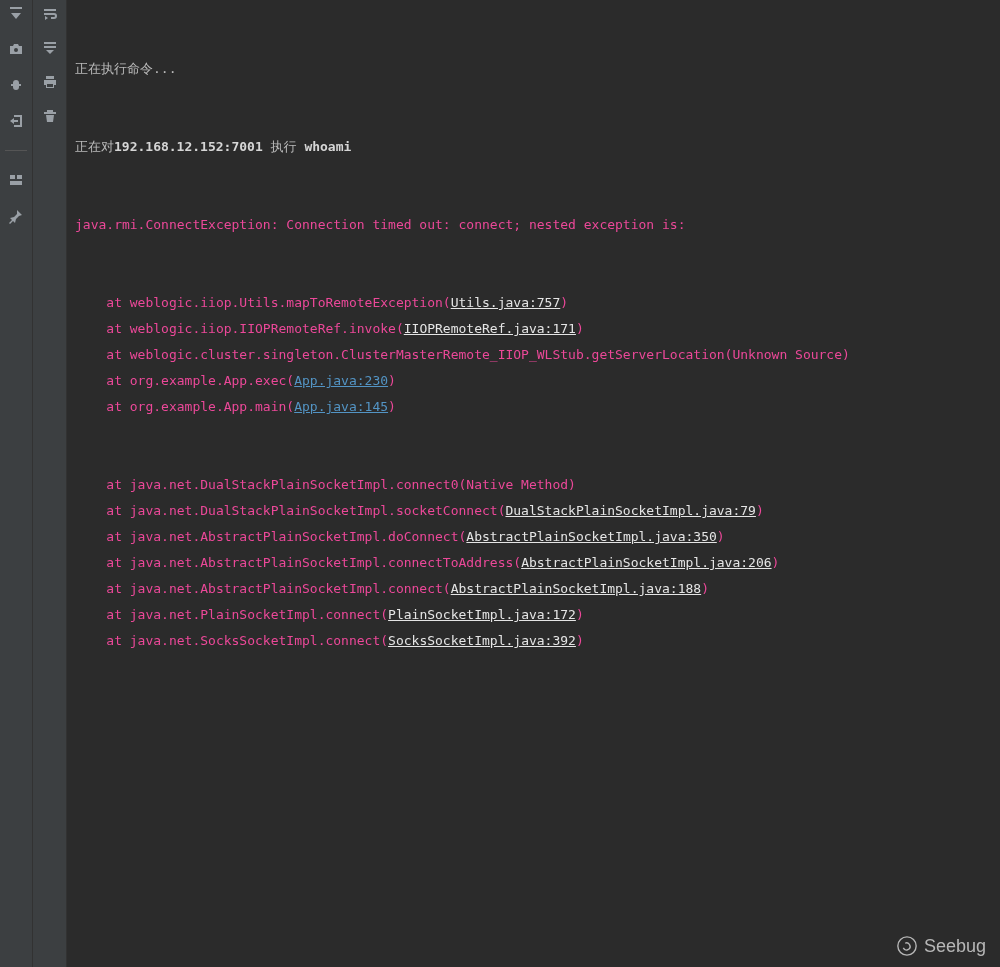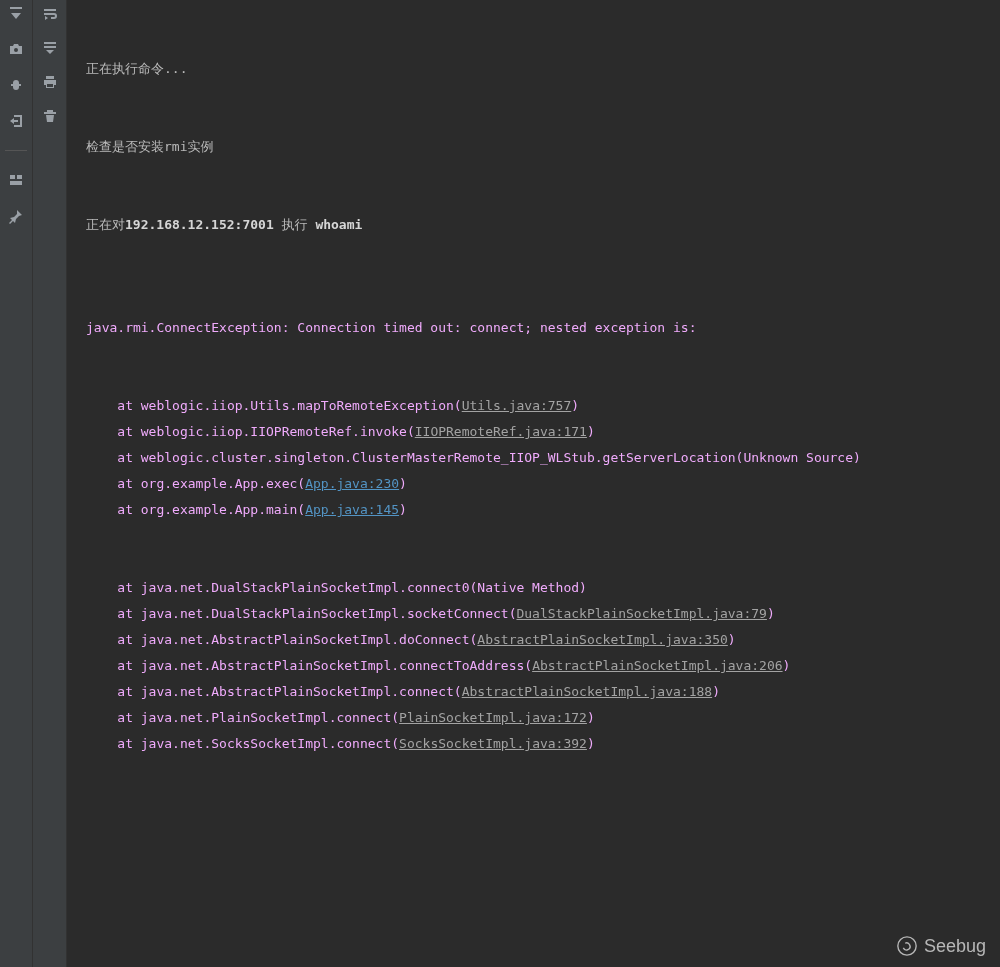--- a/index.html
+++ b/index.html
@@ -39,30 +39,30 @@
     flex-direction: column;
     align-items: center;
     padding-top: 4px;
     gap: 14px;
   }
   .toolbar .icn { width: 20px; height: 20px; display: flex; align-items: center; justify-content: center; cursor: pointer; }
   .toolbar svg { fill: #9aa0a6; }
   .console {
     flex: 1;
     background: #2b2b2b;
-    padding: 4px 19px;
+    padding: 4px 8px;
     line-height: 26px;
     white-space: pre;
     overflow: hidden;
     position: relative;
   }
   .line { white-space: pre; }
   .bold { font-weight: bold; color: #d6d6d6; }
-  .err { color: #f0abfc; margin-top: 25px; }
-  .link { color: #a3a3a3; text-decoration: underline; cursor: pointer; }
+  .err { color: #ec4899; }
+  .link { color: #e5e5e5; text-decoration: underline; cursor: pointer; }
   .normal { color: #bababa; }
   .watermark {
     position: absolute;
     right: 14px;
     bottom: 8px;
     display: flex;
     align-items: center;
     gap: 6px;
     color: #cfcfcf;
     font-family: sans-serif;
@@ -126,21 +126,20 @@
   </div>
   <div class="icn">
     <svg viewBox="0 0 16 16" width="16" height="16">
         <path d="M5 2h6v2h3v2H2V4h3zM4 7h8l-1 7H5z"></path>
       </svg>
   </div>
 </div>
 
 <div class="console">
   <div class="line normal">正在执行命令...</div>
-  <div class="line normal">检查是否安装rmi实例</div>
   <div class="line"><span class="normal">正在对</span><span class="bold">192.168.12.152:7001</span><span class="normal"> 执行 </span><span class="bold">whoami</span></div>
   <div class="line err">java.rmi.ConnectException: Connection timed out: connect; nested exception is: </div>
   <div id="frames1"><div class="line"><span class="err">    at weblogic.iiop.Utils.mapToRemoteException(</span><span class="link">Utils.java:757</span><span class="err">)</span></div><div class="line"><span class="err">    at weblogic.iiop.IIOPRemoteRef.invoke(</span><span class="link">IIOPRemoteRef.java:171</span><span class="err">)</span></div><div class="line"><span class="err">    at weblogic.cluster.singleton.ClusterMasterRemote_IIOP_WLStub.getServerLocation(Unknown Source)</span></div><div class="line"><span class="err">    at org.example.App.exec(</span><span class="link" style="color: rgb(83, 148, 196);">App.java:230</span><span class="err">)</span></div><div class="line"><span class="err">    at org.example.App.main(</span><span class="link" style="color: rgb(83, 148, 196);">App.java:145</span><span class="err">)</span></div></div>
   <div id="frames2"><div class="line"><span class="err">    at java.net.DualStackPlainSocketImpl.connect0(Native Method)</span></div><div class="line"><span class="err">    at java.net.DualStackPlainSocketImpl.socketConnect(</span><span class="link">DualStackPlainSocketImpl.java:79</span><span class="err">)</span></div><div class="line"><span class="err">    at java.net.AbstractPlainSocketImpl.doConnect(</span><span class="link">AbstractPlainSocketImpl.java:350</span><span class="err">)</span></div><div class="line"><span class="err">    at java.net.AbstractPlainSocketImpl.connectToAddress(</span><span class="link">AbstractPlainSocketImpl.java:206</span><span class="err">)</span></div><div class="line"><span class="err">    at java.net.AbstractPlainSocketImpl.connect(</span><span class="link">AbstractPlainSocketImpl.java:188</span><span class="err">)</span></div><div class="line"><span class="err">    at java.net.PlainSocketImpl.connect(</span><span class="link">PlainSocketImpl.java:172</span><span class="err">)</span></div><div class="line"><span class="err">    at java.net.SocksSocketImpl.connect(</span><span class="link">SocksSocketImpl.java:392</span><span class="err">)</span></div><div class="line"></div></div>
   
 
   <div class="watermark">
     <svg width="22" height="22" viewBox="0 0 24 24" stroke-width="1.5">
         <circle cx="12" cy="12" r="10"></circle>
         <path d="M8 14c1 2 3 3 5 2s3-3 2-5-3-3-5-2"></path>

